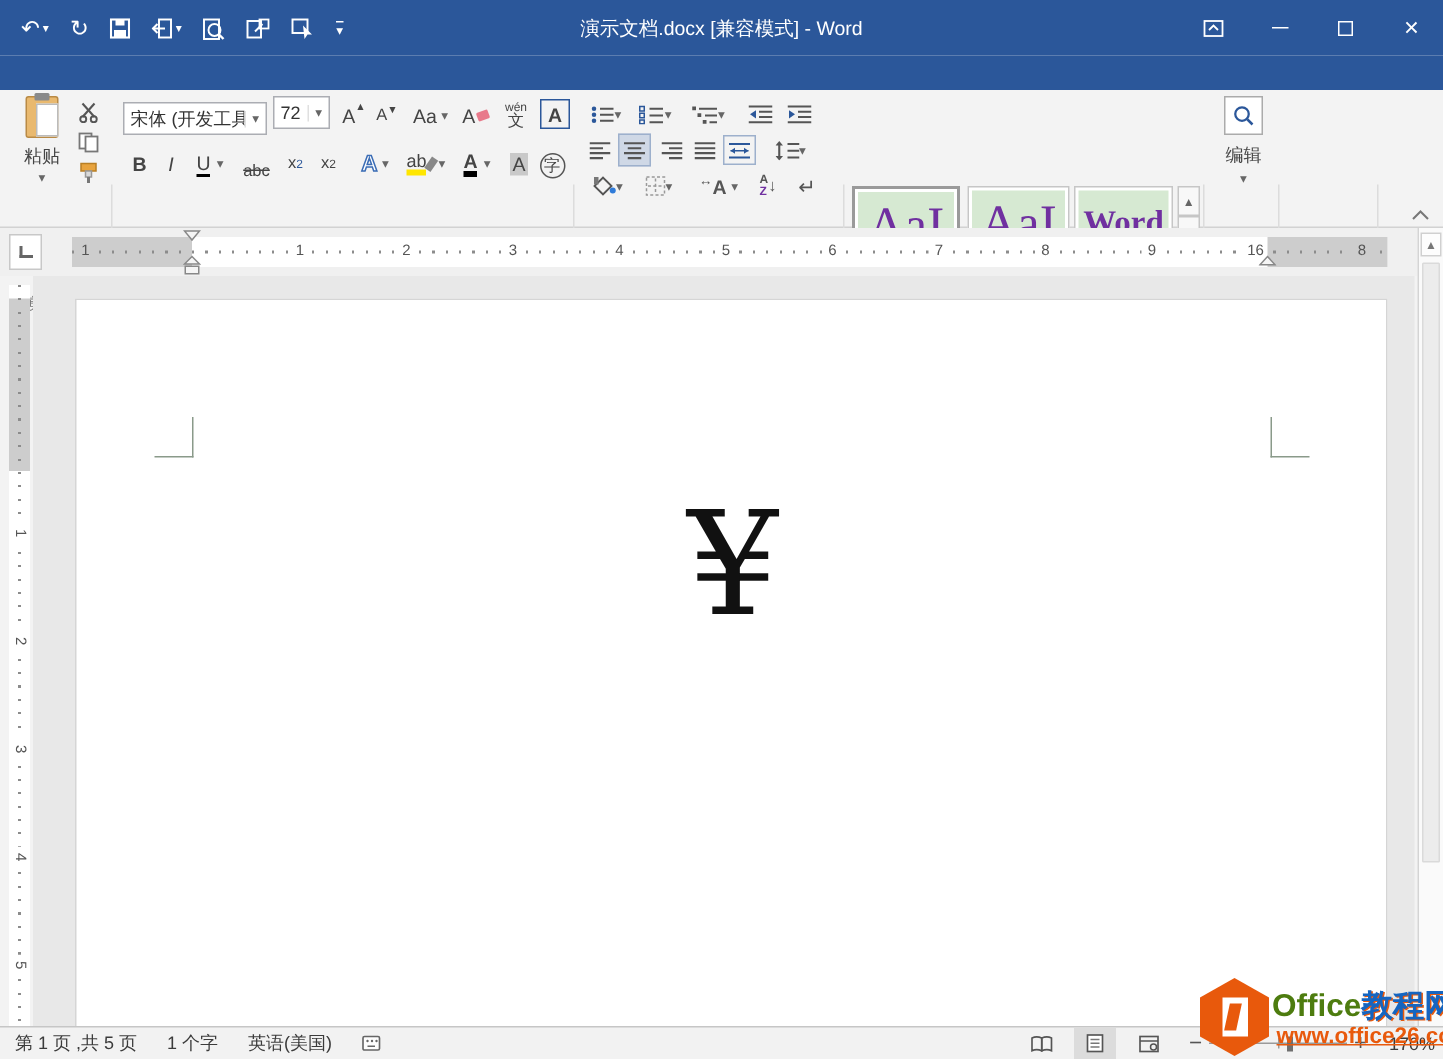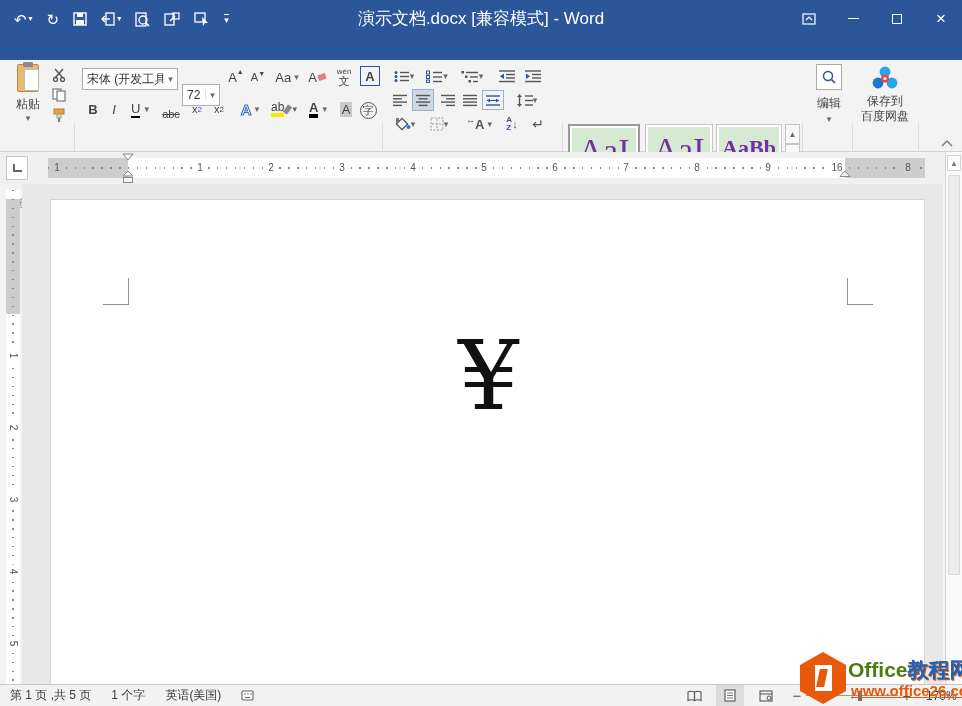--- a/index.html
+++ b/index.html
@@ -4,21 +4,21 @@
 <style>
   html,body{margin:0;padding:0;background:#888;}
   *{box-sizing:border-box;font-family:"Liberation Sans","DejaVu Sans",sans-serif;}
   #app{position:relative;width:962px;height:706px;background:#f3f3f3;overflow:hidden;margin:0 auto;}
   .ab{position:absolute;}
   
   .titlebar{left:0;top:0;width:962px;height:37px;background:#2b579a;color:#fff;}
   .qat{left:14px;top:6px;height:26px;display:flex;align-items:center;gap:14px;color:#fff;}
   .qat .qicon{display:flex;align-items:center;gap:2px;font-size:15px;line-height:1;color:#fff;}
   .qat svg{display:block;}
-  .title-text{left:0;top:0;width:962px;height:37px;text-align:center;line-height:37px;font-size:17px;color:#fff;}
+  .title-text{left:0;top:0;width:962px;height:37px;text-align:center;line-height:37px;font-size:13px;color:#fff;}
   .winbtn{top:0;height:37px;width:42px;display:flex;align-items:center;justify-content:center;color:#fff;font-size:14px;}
   
   .tabrow{left:0;top:37px;width:962px;height:23px;background:#2b579a;}
   .tab{top:37px;height:23px;display:flex;align-items:center;justify-content:center;color:#fff;font-size:12.5px;padding:0 13px;}
   .tab.active{background:#f3f3f3;color:#2b579a;}
   .tellme{color:#b6c4e2;font-size:12.5px;display:flex;align-items:center;gap:6px;}
   .share-box{background:#17457f;color:#fff;display:flex;align-items:center;gap:5px;font-size:12.5px;padding:0 12px;height:23px;}
   
   .ribbon{left:0;top:60px;width:962px;height:92px;background:#f3f3f3;border-bottom:1px solid #d2d2d2;}
   .gsep{top:63px;height:84px;width:1px;background:#dcdcdc;}
@@ -245,21 +245,21 @@
         </svg>
     </div>
     <div class="ab grouplabel" style="left:4px;width:60px;">剪贴板</div>
     <div class="ab launcher" style="left:58px;"></div>
     <div class="ab gsep" style="left:74px;"></div>
 
     <div class="ab combo" style="left:82px;top:8px;width:96px;">
       <span class="val">宋体 (开发工具</span>
         <span class="dd">▾</span>
     </div>
-    <div class="ab combo" style="left:182px;top:24px;width:38px;">
+    <div class="ab combo" style="left:182px;top:4px;width:38px;">
       <span class="val">72</span>
         <span class="dd">▾</span>
     </div>
     <div class="ab rbtn" style="left:226px;top:6px;width:20px;height:22px;">
       <span>A</span>
         <span style="font-size:7px;position:relative;top:-6px;">▲</span>
     </div>
     <div class="ab rbtn" style="left:248px;top:6px;width:20px;height:22px;font-size:11px;">
       <span>A</span>
         <span style="font-size:7px;position:relative;top:-4px;">▼</span>
@@ -463,21 +463,21 @@
 
     <div class="ab stylecard sel" style="left:568px;width:72px;">
       <div class="prev" style="font-size:34px;">AaI</div>
       <div class="lbl"><span style="color:#999;font-size:9px;">↵</span> <span>正文</span></div>
     </div>
     <div class="ab stylecard" style="left:645px;width:68px;">
       <div class="prev" style="font-size:34px;">AaI</div>
       <div class="lbl"><span style="color:#999;font-size:9px;">↵</span> <span>无间隔</span></div>
     </div>
     <div class="ab stylecard" style="left:716px;width:66px;">
-      <div class="prev" style="font-size:22px;font-weight:bold;align-items:center;">AaBb</div>
+      <div class="prev" style="font-size:22px;font-weight:bold;align-items:center;">Word</div>
       <div class="lbl"><span>标题 1</span></div>
     </div>
     <div class="ab" style="left:785px;top:64px;width:15px;height:62px;">
       <div class="sbtn" style="position:absolute;top:0;">▲</div>
       <div class="sbtn" style="position:absolute;top:20px;">▼</div>
       <div class="sbtn" style="position:absolute;top:40px;flex-direction:column;line-height:1;"><span style="display:block;width:7px;border-top:1px solid #666;"></span>▼</div>
     </div>
     <div class="ab grouplabel" style="left:645px;width:60px;">样式</div>
     <div class="ab launcher" style="left:786px;"></div>
     <div class="ab gsep" style="left:802px;"></div>
@@ -487,31 +487,20 @@
         <svg class="ico" width="14" height="14">
             <circle cx="6" cy="6" r="4.5" fill="none" stroke="#2b579a" stroke-width="1.5"></circle>
             <line x1="9.5" y1="9.5" x2="13" y2="13" stroke="#2b579a" stroke-width="1.7"></line>
           </svg>
       </span>
       <span style="font-size:12px;color:#444;margin-top:5px;">编辑</span>
       <span class="dd9" style="margin-top:2px;">▾</span>
     </div>
     <div class="ab gsep" style="left:852px;"></div>
 
-    <div class="ab" style="left:856px;top:4px;width:58px;height:68px;display:flex;flex-direction:column;align-items:center;">
-      <svg class="ico" width="30" height="28">
-        <circle cx="15" cy="8" r="5.4" fill="#2aa3ef"></circle>
-        <circle cx="8" cy="19" r="5.4" fill="#1976d2"></circle>
-        <circle cx="22" cy="19" r="5.4" fill="#2aa3ef"></circle>
-        <circle cx="15" cy="14.5" r="4" fill="#e8453c"></circle>
-        <circle cx="15" cy="14.5" r="1.6" fill="#fff"></circle>
-      </svg>
-      <span style="font-size:12px;color:#444;margin-top:2px;line-height:1.25;">保存到</span>
-      <span style="font-size:12px;color:#444;line-height:1.25;">百度网盘</span>
-    </div>
     <div class="ab grouplabel" style="left:855px;width:60px;">保存</div>
     <div class="ab gsep" style="left:918px;"></div>
 
     <div class="ab rbtn" style="left:936px;top:76px;width:22px;height:14px;">
       <svg class="ico" width="12" height="7">
           <polyline points="1,6 6,1 11,6" fill="none" stroke="#777" stroke-width="1.4"></polyline>
         </svg>
     </div>
   </div>
 

